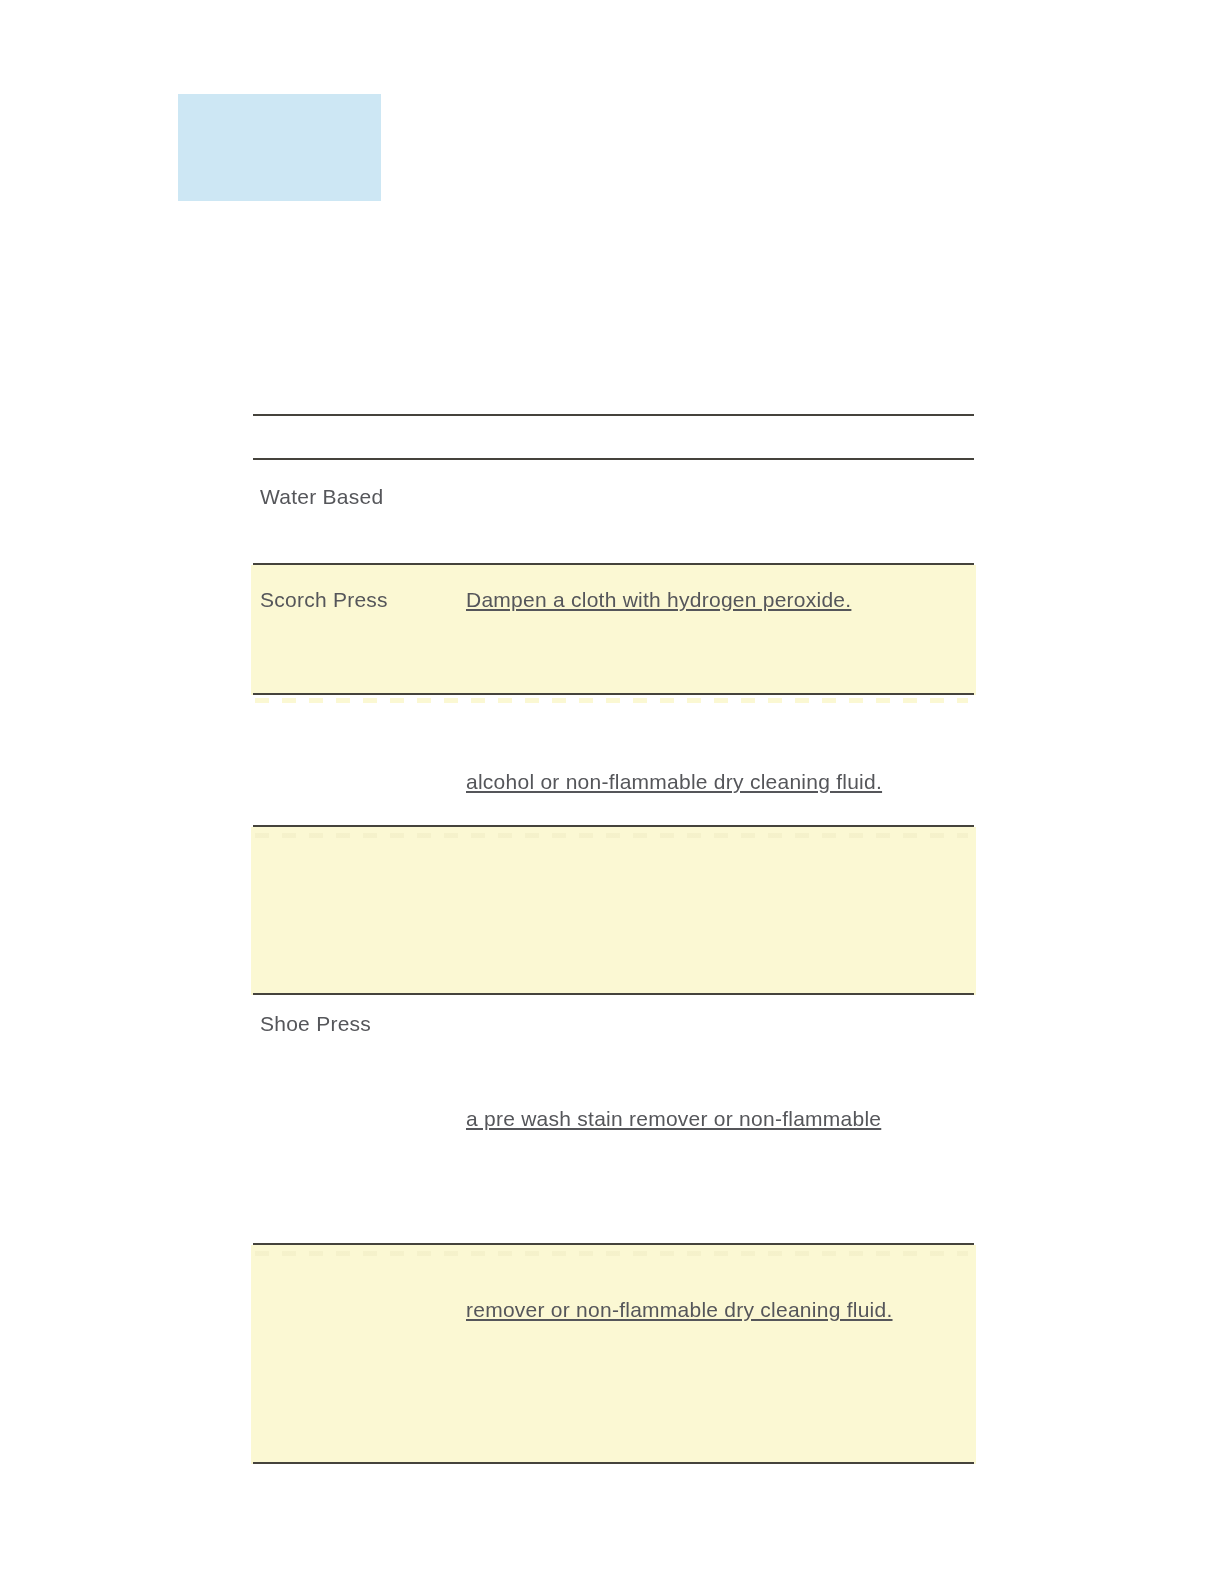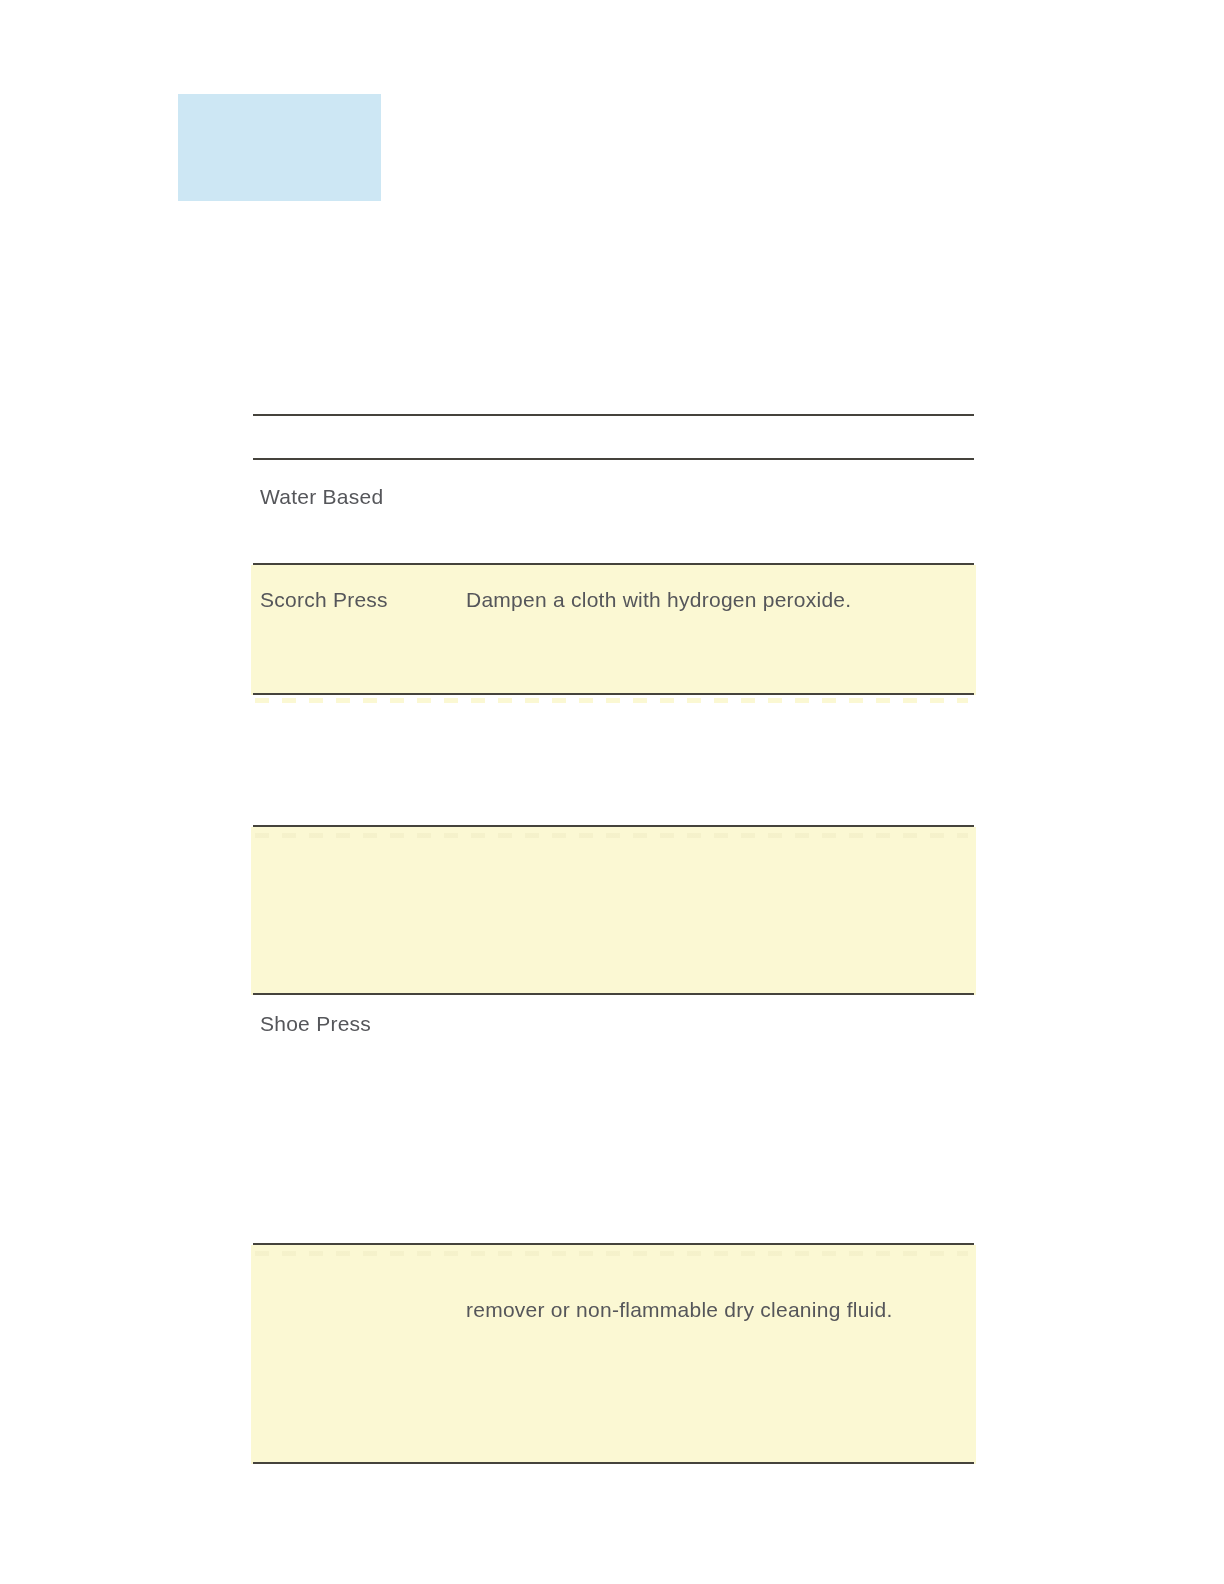--- a/index.html
+++ b/index.html
@@ -63,21 +63,21 @@
     position: absolute;
     z-index: 2;
     font-size: 21px;
     line-height: 28px;
     letter-spacing: .25px;
     color: var(--text, #55565a);
     white-space: nowrap;
   }
   .c1 { left: 9px; }
   .c2 { left: 215px; }
-  .ln { height: 28px; }
+  .ln { height: 28px; text-decoration: underline; }
 </style>
 </head>
 <body>
 
 <div>
 
   <div class="swatch"></div>
 
   <div class="table">
 
@@ -98,22 +98,28 @@
     <div class="rule" style="top:829px"></div>
     <div class="rule" style="top:1048px"></div>
 
     <div class="cell c1" style="top:69px">Water Based</div>
 
     <div class="cell c1" style="top:172px">Scorch Press</div>
     <div class="cell c2" style="top:172px">
       <div class="ln">Dampen a cloth with hydrogen peroxide.</div>
     </div>
 
+    <div class="cell c2" style="top:354px">
+      <div class="ln">alcohol or non-flammable dry cleaning fluid.</div>
+    </div>
 
     <div class="cell c1" style="top:596px">Shoe Press</div>
+    <div class="cell c2" style="top:691px">
+      <div class="ln">a pre wash stain remover or non-flammable</div>
+    </div>
 
     <div class="cell c2" style="top:854px">
       <div class="ln"></div>
       <div class="ln">remover or non-flammable dry cleaning fluid.</div>
     </div>
 
   </div>
 </div>
 
 </body></html>

